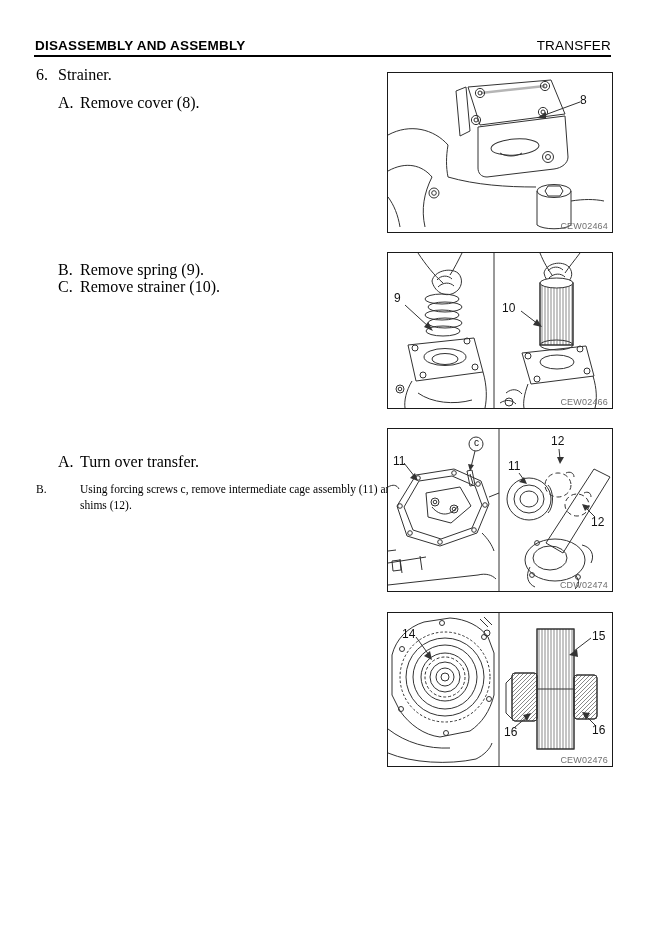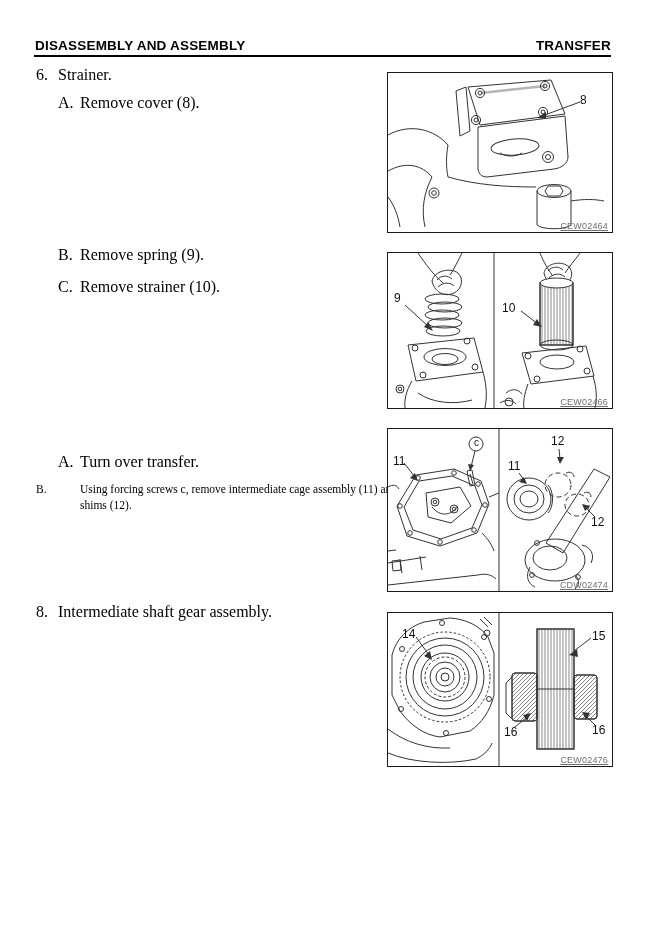--- a/index.html
+++ b/index.html
@@ -2,72 +2,69 @@
 <html><head>
 <meta charset="utf-8">
 <style>
   html,body{margin:0;padding:0;background:#fff;}
   .page{position:relative;width:661px;height:830px;background:#ffffff;overflow:hidden;
         font-family:"Liberation Serif",serif;color:#000;}
   
   .hdr-left{position:absolute;left:35px;top:38px;font-family:"Liberation Sans",sans-serif;
             font-weight:bold;font-size:13.5px;letter-spacing:.2px;}
   .hdr-right{position:absolute;right:50px;top:38px;font-family:"Liberation Sans",sans-serif;
-             font-weight:bold;font-size:13.5px;letter-spacing:.2px;}
+             font-weight:normal;font-size:13.5px;letter-spacing:.2px;}
   .hdr-rule{position:absolute;left:34px;width:577px;top:55px;height:2px;background:#000;}
   
   .ftr-left{position:absolute;left:36px;top:866px;font-family:Liberation Sans, sans-serif;font-size:13px;}
   .ftr-right{position:absolute;right:50px;top:866px;font-family:Liberation Serif, serif;font-size:19px;}
   
   .line{position:absolute;font-size:16px;line-height:15px;white-space:nowrap;}
   .wrap{position:absolute;font-size:11.5px;line-height:16px;white-space:normal;}
   .mk{display:inline-block;width:22px;}
   .mkb{display:inline-block;width:19px;}
   .hang22{padding-left:22px;text-indent:-22px;}
   .hang19{padding-left:19px;text-indent:-19px;}
   
   .fig{position:absolute;left:387px;width:224px;border:1px solid #1a1a1a;background:#fff;}
   .fig svg{position:absolute;left:0;top:0;}
   .caption{position:absolute;right:4px;bottom:1px;font-family:"Liberation Sans",sans-serif;
-           font-size:9px;color:#707070;letter-spacing:.2px;text-decoration:underline;}
+           font-size:9px;color:#707070;letter-spacing:.2px;}
   .callout{position:absolute;font-family:"Liberation Sans",sans-serif;font-size:12px;color:#111;
            white-space:nowrap;}
 </style>
 </head>
 <body>
 
 <div class="page">
 
   <div class="hdr-left">DISASSEMBLY AND ASSEMBLY</div>
   <div class="hdr-right">TRANSFER</div>
   <div class="hdr-rule"></div>
 
   <div class="line" style="left:36px;top:67px">
     <span class="mk">6.</span><span>Strainer.</span>
   </div>
   <div class="line" style="left:58px;top:95px">
     <span class="mk">A.</span><span>Remove cover (8).</span>
   </div>
-  <div class="line" style="left:58px;top:247px">
+  <div class="line" style="left:58px;top:262px">
     <span class="mk">B.</span><span>Remove spring (9).</span>
   </div>
   <div class="line" style="left:58px;top:279px">
     <span class="mk">C.</span><span>Remove strainer (10).</span>
   </div>
 
   <div class="line" style="left:58px;top:454px">
     <span class="mk">A.</span><span>Turn over transfer.</span>
   </div>
   <div class="wrap hang22" style="left:58px;top:481px;width:322px">
     <span class="mk">B.</span><span>Using forcing screws c, remove intermediate cage assembly (11) and shims (12).</span>
   </div>
 
-  <div class="line" style="left:36px;top:604px">
-    <span class="mk">8.</span><span>Intermediate shaft gear assembly.</span>
-  </div>
 
   <div class="fig" style="top:72px;height:159px">
     <svg width="224" height="159" viewBox="0 0 224 159">
       <g stroke="#333" fill="none" stroke-width="1">
         <path d="M0,62 C22,50 46,56 60,72"></path>
         <path d="M0,98 C18,88 34,92 44,104 C36,120 33,136 37,154"></path>
         <path d="M0,124 C6,132 10,142 12,154"></path>
         <circle cx="46" cy="120" r="5"></circle>
           <circle cx="46" cy="120" r="2.3"></circle>
         <path d="M68,18 L78,14 L82,58 L72,63 Z"></path>

